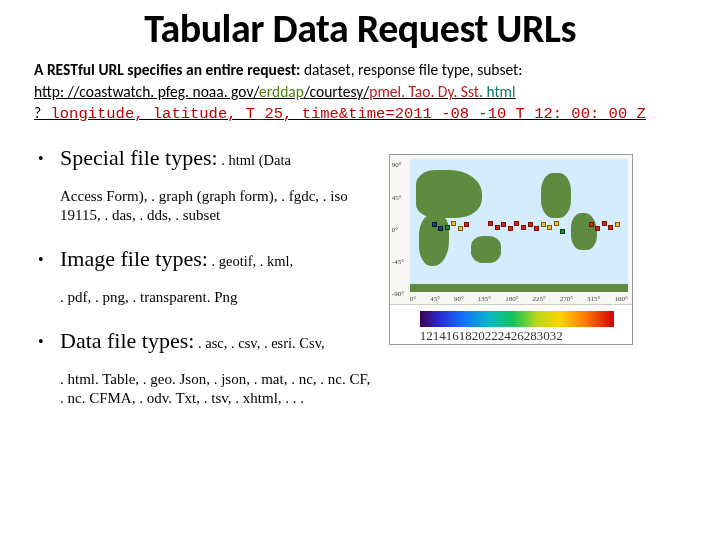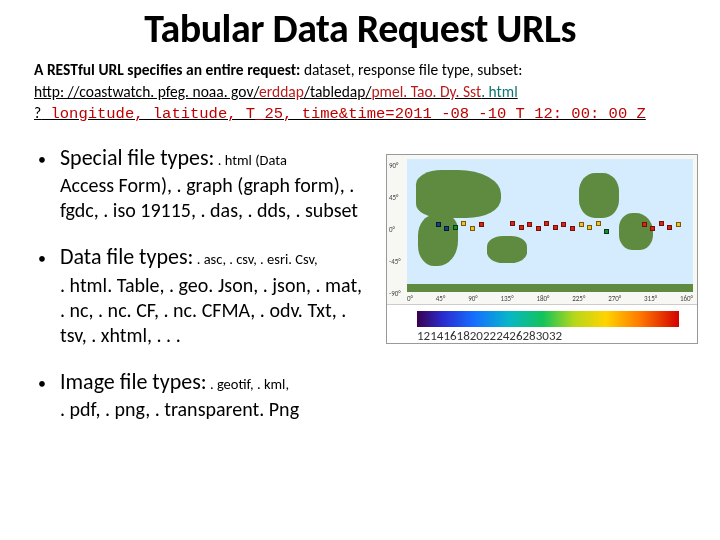--- a/index.html
+++ b/index.html
@@ -28,29 +28,30 @@
     margin-bottom: 2px;
   }
   .lede b { font-weight: 700; }
   .url-line {
     font-size: 15.5px;
     line-height: 1.25;
     margin-bottom: 2px;
   }
   .url-line.u { text-decoration: underline; color: #000; }
   .url-line .seg-base { color: #000; }
-  .url-line .seg-red  { color: #b91c1c; }
+  .url-line .seg-red  { color: #4d7c0f; }
   .url-line .seg-blue { color: #b91c1c; }
   .url-line .seg-green{ color: #0f766e; }
   .url-line .q        { color: #c00000; font-family: Liberation Mono, monospace; }
 
   .cols {
     display: flex;
     margin-top: 22px;
     gap: 18px;
+    font-family: Liberation Serif, serif;
   }
   .left {
     width: 340px;
   }
   .right {
     width: 300px;
     padding-top: 8px;
     display:flex;
     flex-direction:column;
     align-items:flex-start;
@@ -72,27 +73,27 @@
   .item .head {
     font-size: 22px;
     line-height: 1.05;
     display: inline;
   }
   .item .head-sub {
     font-size: 14.5px;
     display: inline;
   }
   .item .cont {
-    font-size: 20px;
+    font-size: 15px;
     line-height: 1.25;
-    margin-top: 4px;
+    margin-top: 18px;
   }
   
   .chartbox{
-    width:312px;
+    width:244px;
     border:1px solid #999;
     font-size:7px;
     color:#444;
     background:#fff;
   }
   .mapwrap{ position:relative; height:150px; background:#f7f7f3;
     border-bottom:1px solid #ccc; }
   .mapwrap .latlabels{position:absolute;left:2px;top:0;bottom:0;display:flex;flex-direction:column;justify-content:space-between;padding:6px 0;}
   .mapwrap .lonlabels{position:absolute;left:20px;right:4px;bottom:1px;display:flex;justify-content:space-between;}
   .map{
@@ -124,40 +125,40 @@
 <body>
 
 <div class="slide">
   <h1>Tabular Data Request URLs</h1>
 
   <div class="lede">
     <b>A RESTful URL specifies an entire request:</b><span> dataset, response file type, subset:</span>
   </div>
 
   <div class="url-line u">
-    <span class="seg-base">http: //coastwatch. pfeg. noaa. gov/</span><span class="seg-red">erddap</span><span class="seg-base">/</span><span class="seg-base">tabledap</span><span class="seg-base">/</span><span class="seg-blue">pmel. Tao. Dy. Sst</span><span class="seg-green">. html</span>
+    <span class="seg-base">http: //coastwatch. pfeg. noaa. gov/</span><span class="seg-red">erddap</span><span class="seg-base">/</span><span class="seg-base">courtesy</span><span class="seg-base">/</span><span class="seg-blue">pmel. Tao. Dy. Sst</span><span class="seg-green">. html</span>
   </div>
   <div class="url-line u">
     <span class="seg-base">?</span><span class="q"> longitude, latitude, T_25, time&amp;time=2011 -08 -10 T 12: 00: 00 Z</span>
   </div>
 
   <div class="cols">
     <div class="left">
       <ul>
         <li class="item">
           <span class="head">Special file types:</span><span class="head-sub"> . html (Data</span>
           <div class="cont">Access Form), . graph (graph form), . fgdc, . iso 19115, . das, . dds, . subset</div>
         </li>
         <li class="item">
+          <span class="head">Image file types:</span><span class="head-sub"> . geotif, . kml,</span>
+          <div class="cont">. pdf, . png, . transparent. Png</div>
+        </li>
+        <li class="item">
           <span class="head">Data file types:</span><span class="head-sub"> . asc, . csv, . esri. Csv,</span>
           <div class="cont">. html. Table, . geo. Json, . json, . mat, . nc, . nc. CF, . nc. CFMA, . odv. Txt, . tsv, . xhtml, . . .</div>
-        </li>
-        <li class="item">
-          <span class="head">Image file types:</span><span class="head-sub"> . geotif, . kml,</span>
-          <div class="cont">. pdf, . png, . transparent. Png</div>
         </li>
       </ul>
     </div>
 
     <div class="right">
       <div class="chartbox">
         <div class="mapwrap">
           <div class="latlabels">
             <span>90°</span>
             <span>45°</span>

